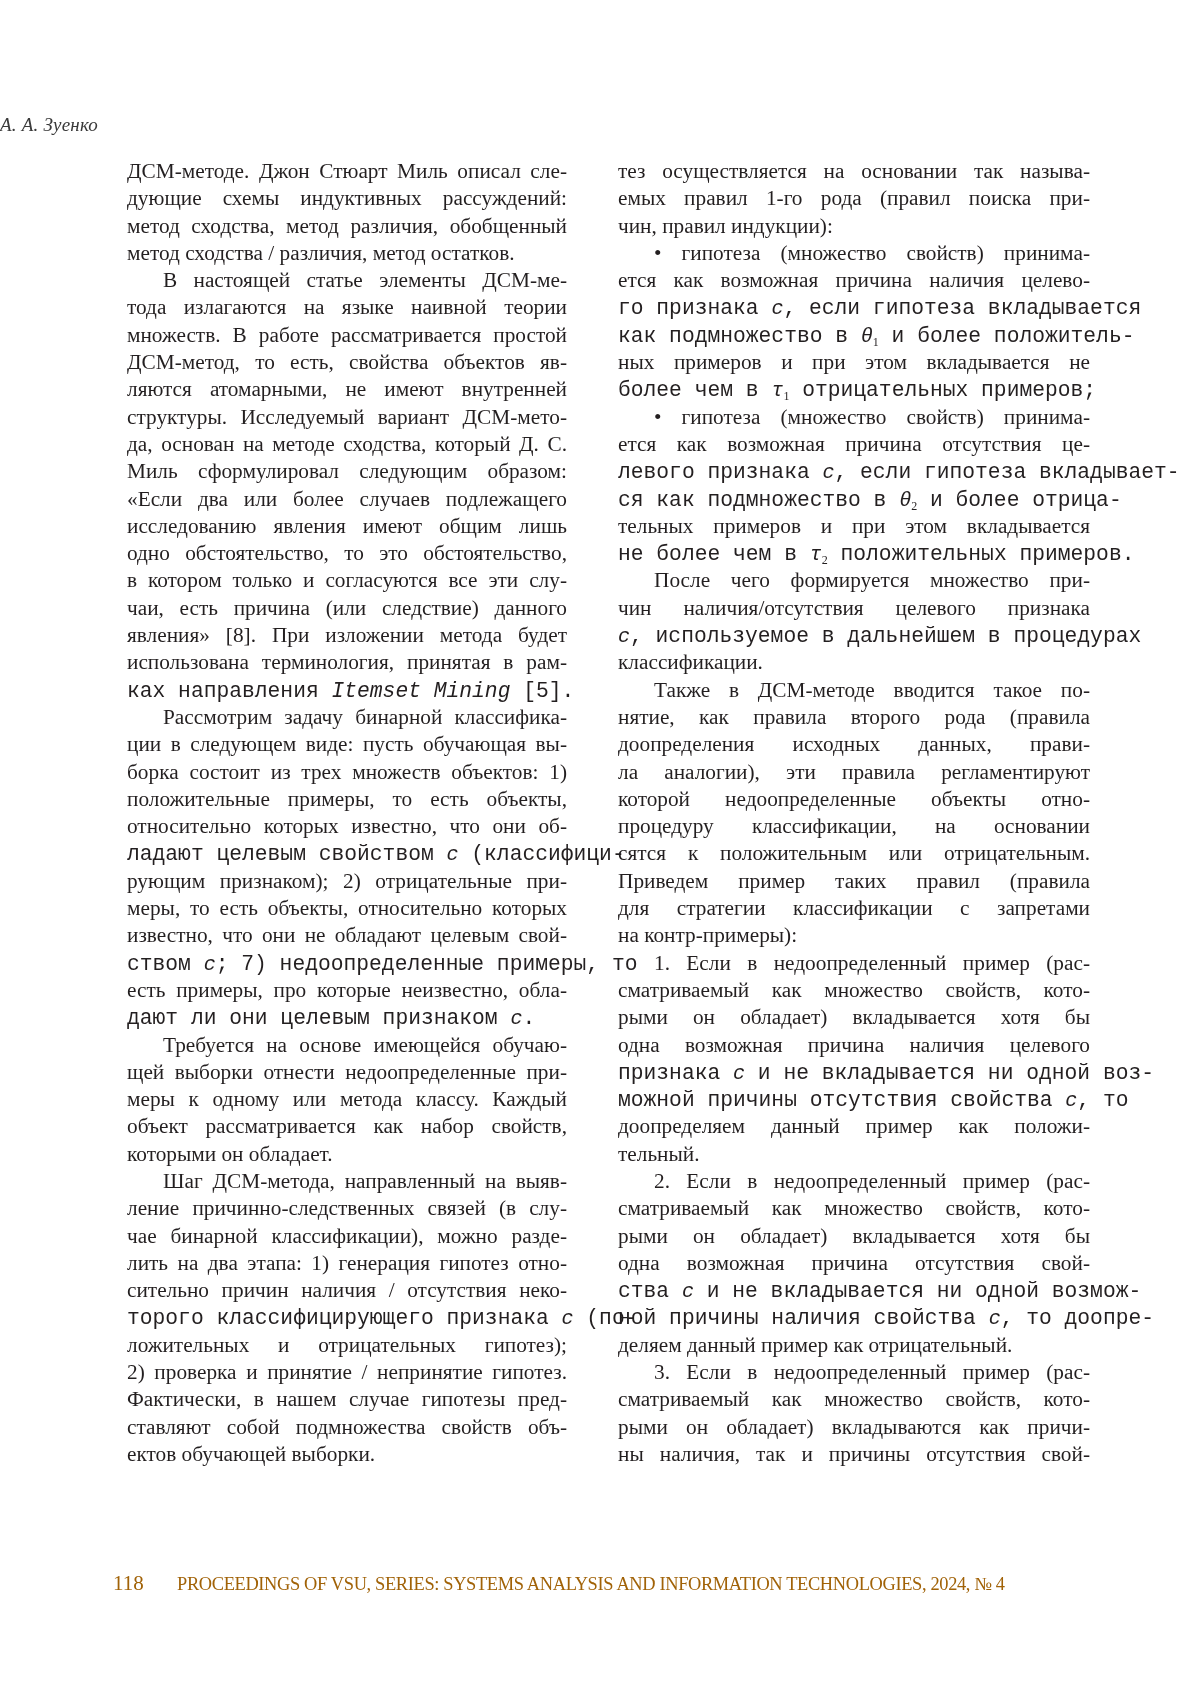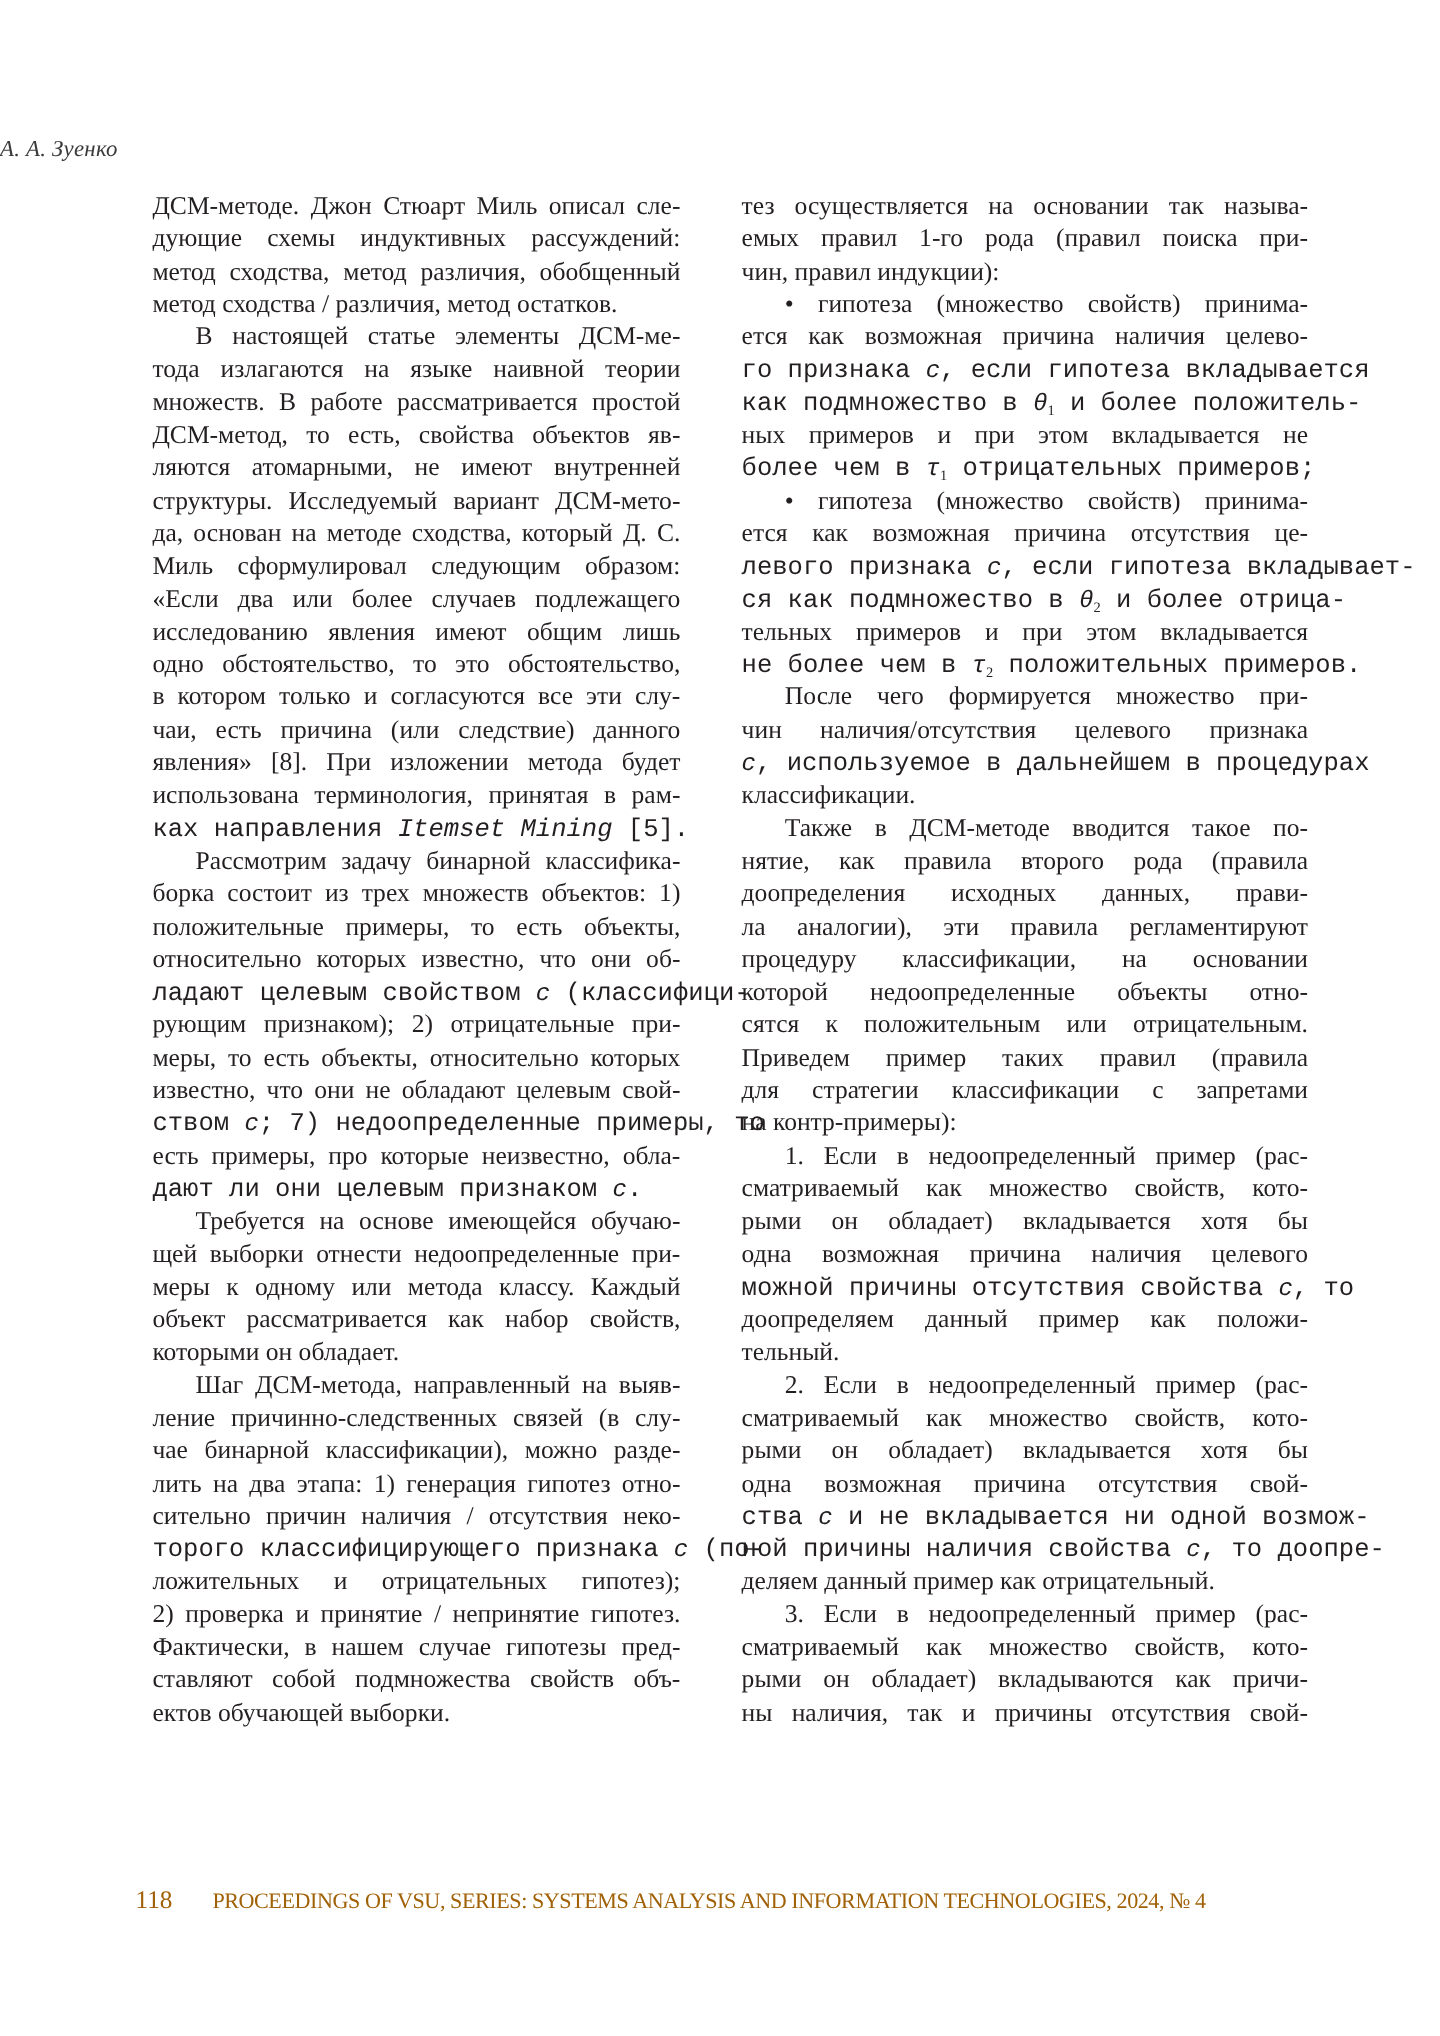--- a/index.html
+++ b/index.html
@@ -41,20 +41,21 @@
       <div class="line">Миль сформулировал следующим образом:</div>
       <div class="line">«Если два или более случаев подлежащего</div>
       <div class="line">исследованию явления имеют общим лишь</div>
       <div class="line">одно обстоятельство, то это обстоятельство,</div>
       <div class="line">в котором только и согласуются все эти слу-</div>
       <div class="line">чаи, есть причина (или следствие) данного</div>
       <div class="line">явления» [8]. При изложении метода будет</div>
       <div class="line">использована терминология, принятая в рам-</div>
       <div class="line last"><span>ках направления </span><span class="ital">Itemset Mining</span><span> [5].</span></div>
       <div class="line indent">Рассмотрим задачу бинарной классифика-</div>
+      <div class="line">ции в следующем виде: пусть обучающая вы-</div>
       <div class="line">борка состоит из трех множеств объектов: 1)</div>
       <div class="line">положительные примеры, то есть объекты,</div>
       <div class="line">относительно которых известно, что они об-</div>
       <div class="line"><span>ладают целевым свойством </span><span class="math">c</span><span> (классифици-</span></div>
       <div class="line">рующим признаком); 2) отрицательные при-</div>
       <div class="line">меры, то есть объекты, относительно которых</div>
       <div class="line">известно, что они не обладают целевым свой-</div>
       <div class="line"><span>ством </span><span class="math">c</span><span>; 7) недоопределенные примеры, то</span></div>
       <div class="line">есть примеры, про которые неизвестно, обла-</div>
       <div class="line last"><span>дают ли они целевым признаком </span><span class="math">c</span><span>.</span></div>
@@ -92,30 +93,31 @@
       <div class="line">тельных примеров и при этом вкладывается</div>
       <div class="line last"><span>не более чем в </span><span class="math">τ</span><sub>2</sub><span> положительных примеров.</span></div>
       <div class="line indent">После чего формируется множество при-</div>
       <div class="line">чин наличия/отсутствия целевого признака</div>
       <div class="line"><span></span><span class="math">c</span><span>, используемое в дальнейшем в процедурах</span></div>
       <div class="line last">классификации.</div>
       <div class="line indent">Также в ДСМ-методе вводится такое по-</div>
       <div class="line">нятие, как правила второго рода (правила</div>
       <div class="line">доопределения исходных данных, прави-</div>
       <div class="line">ла аналогии), эти правила регламентируют</div>
+      <div class="line">которой недоопределенные объекты отно-</div>
       <div class="line">процедуру классификации, на основании</div>
-      <div class="line">которой недоопределенные объекты отно-</div>
       <div class="line">сятся к положительным или отрицательным.</div>
       <div class="line">Приведем пример таких правил (правила</div>
       <div class="line">для стратегии классификации с запретами</div>
       <div class="line last">на контр-примеры):</div>
       <div class="line indent">1. Если в недоопределенный пример (рас-</div>
       <div class="line">сматриваемый как множество свойств, кото-</div>
       <div class="line">рыми он обладает) вкладывается хотя бы</div>
       <div class="line">одна возможная причина наличия целевого</div>
+      <div class="line"><span>признака </span><span class="math">c</span><span> и не вкладывается ни одной воз-</span></div>
       <div class="line"><span>можной причины отсутствия свойства </span><span class="math">c</span><span>, то</span></div>
       <div class="line">доопределяем данный пример как положи-</div>
       <div class="line last">тельный.</div>
       <div class="line indent">2. Если в недоопределенный пример (рас-</div>
       <div class="line">сматриваемый как множество свойств, кото-</div>
       <div class="line">рыми он обладает) вкладывается хотя бы</div>
       <div class="line">одна возможная причина отсутствия свой-</div>
       <div class="line"><span>ства </span><span class="math">c</span><span> и не вкладывается ни одной возмож-</span></div>
       <div class="line"><span>ной причины наличия свойства </span><span class="math">c</span><span>, то доопре-</span></div>
       <div class="line last">деляем данный пример как отрицательный.</div>

